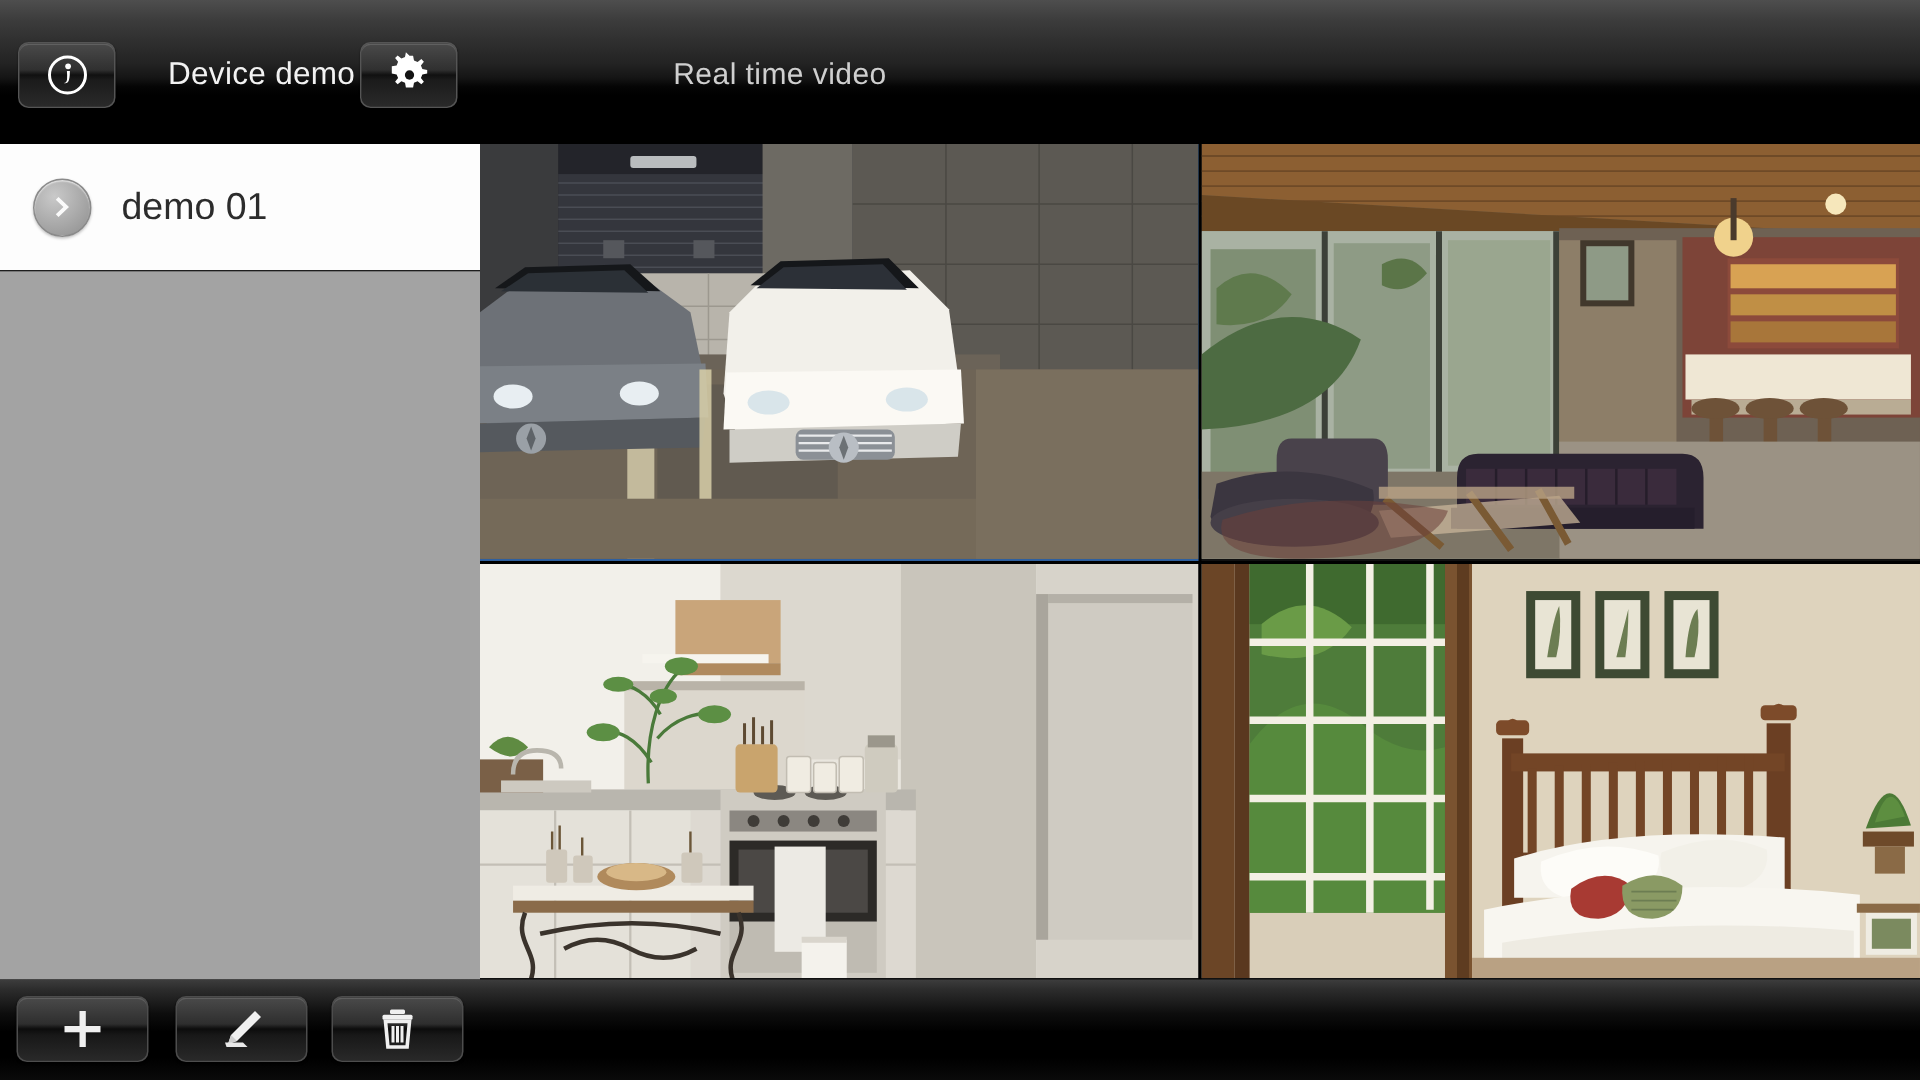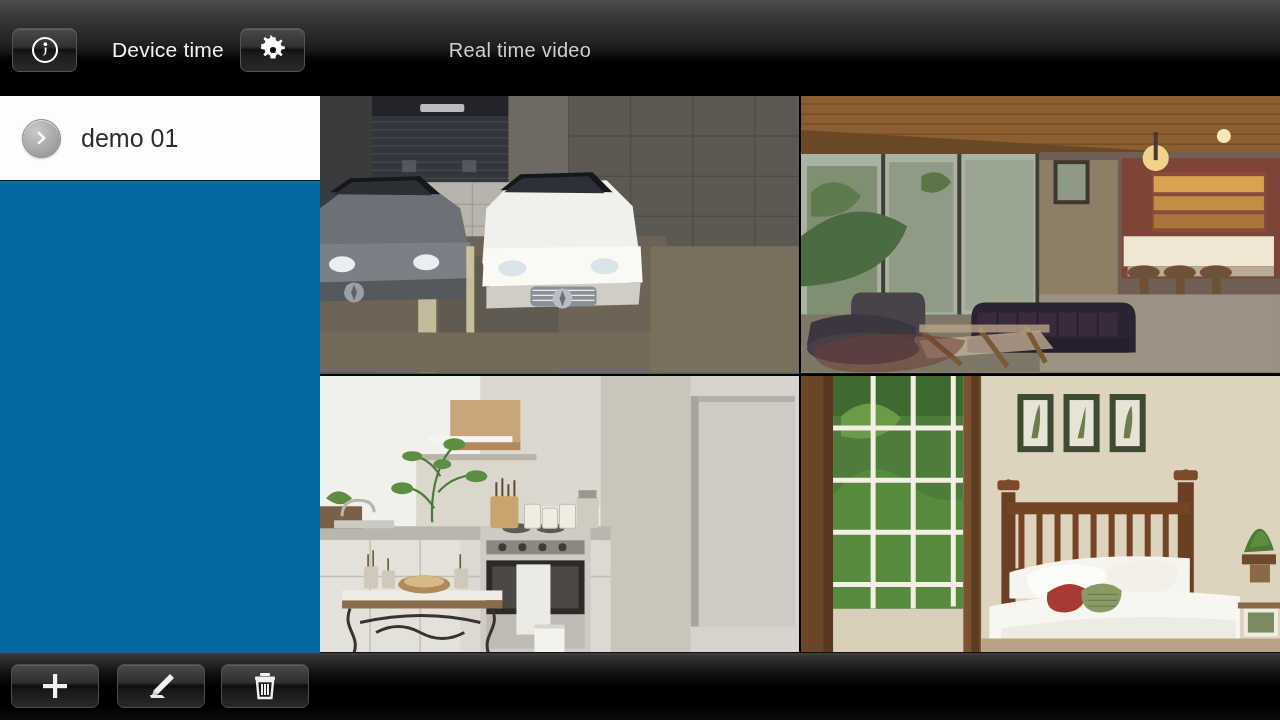--- a/index.html
+++ b/index.html
@@ -23,21 +23,21 @@
     display:flex; align-items:center; justify-content:center; }
   #btn-info { left:12px; }
   #btn-gear { left:240px; }
   .hdr-label { position:absolute; left:112px; top:38px; color:#f2f2f2;
     font-size:21px; letter-spacing:.2px; }
   .hdr-title { position:absolute; left:0; top:39px; width:1040px; text-align:center;
     color:#cfcfcf; font-size:20px; letter-spacing:.3px; }
 
   
   .sidebar { position:absolute; left:0; top:96px; width:320px; height:557px;
-    background:#0369a1; }
+    background:#a3a3a3; }
   .dev-row { position:relative; height:85px; display:flex; align-items:center;
     padding-left:22px; border-bottom:1px solid #1e1e1e; background:#fdfdfd; }
   .dev-chevron { width:39px; height:39px; border-radius:50%; flex:0 0 auto;
     background:radial-gradient(circle at 36% 30%, #c9c9c9 0%, #a8a8a8 55%, #8d8d8d 100%);
     border:1px solid #8a8a8a; box-shadow:inset 0 1px 1px rgba(255,255,255,.6),
       0 1px 2px rgba(0,0,0,.25);
     display:flex; align-items:center; justify-content:center; }
   .dev-name { margin-left:20px; color:#2c2c2c; font-size:25px; }
 
   
@@ -72,21 +72,21 @@
       <span>
         <svg width="30" height="30" viewBox="0 0 30 30">
           <circle cx="15" cy="15" r="12" fill="none" stroke="#fff" stroke-width="2"></circle>
           <circle cx="15.4" cy="9.2" r="1.9" fill="#fff"></circle>
           <path d="M16.6 12.4 q0 6 -1.4 7.4 q-1.1 1.1 -2.6 .6 q1.9 -.2 2.1 -2.6
                    q.2 -2.4 -.1 -5.4 z" fill="#fff"></path>
         </svg>
       </span>
     </div>
 
-    <div class="hdr-label">Device time</div>
+    <div class="hdr-label">Device demo</div>
 
     <div class="hdr-btn" id="btn-gear">
       <span>
         <svg width="32" height="32" viewBox="0 0 32 32">
           <g fill="#fff">
             <path d="M16 3.2 l2.4 0 .6 3.2 2.4 1 2.5-2 1.7 1.7 -2 2.5 1 2.4 3.2 .6 0 2.4
                      -3.2 .6 -1 2.4 2 2.5 -1.7 1.7 -2.5-2 -2.4 1 -.6 3.2 -2.4 0 -2.4 0
                      -.6-3.2 -2.4-1 -2.5 2 -1.7-1.7 2-2.5 -1-2.4 -3.2-.6 0-2.4 0-2.4
                      3.2-.6 1-2.4 -2-2.5 1.7-1.7 2.5 2 2.4-1 .6-3.2 z"></path>
           </g>

